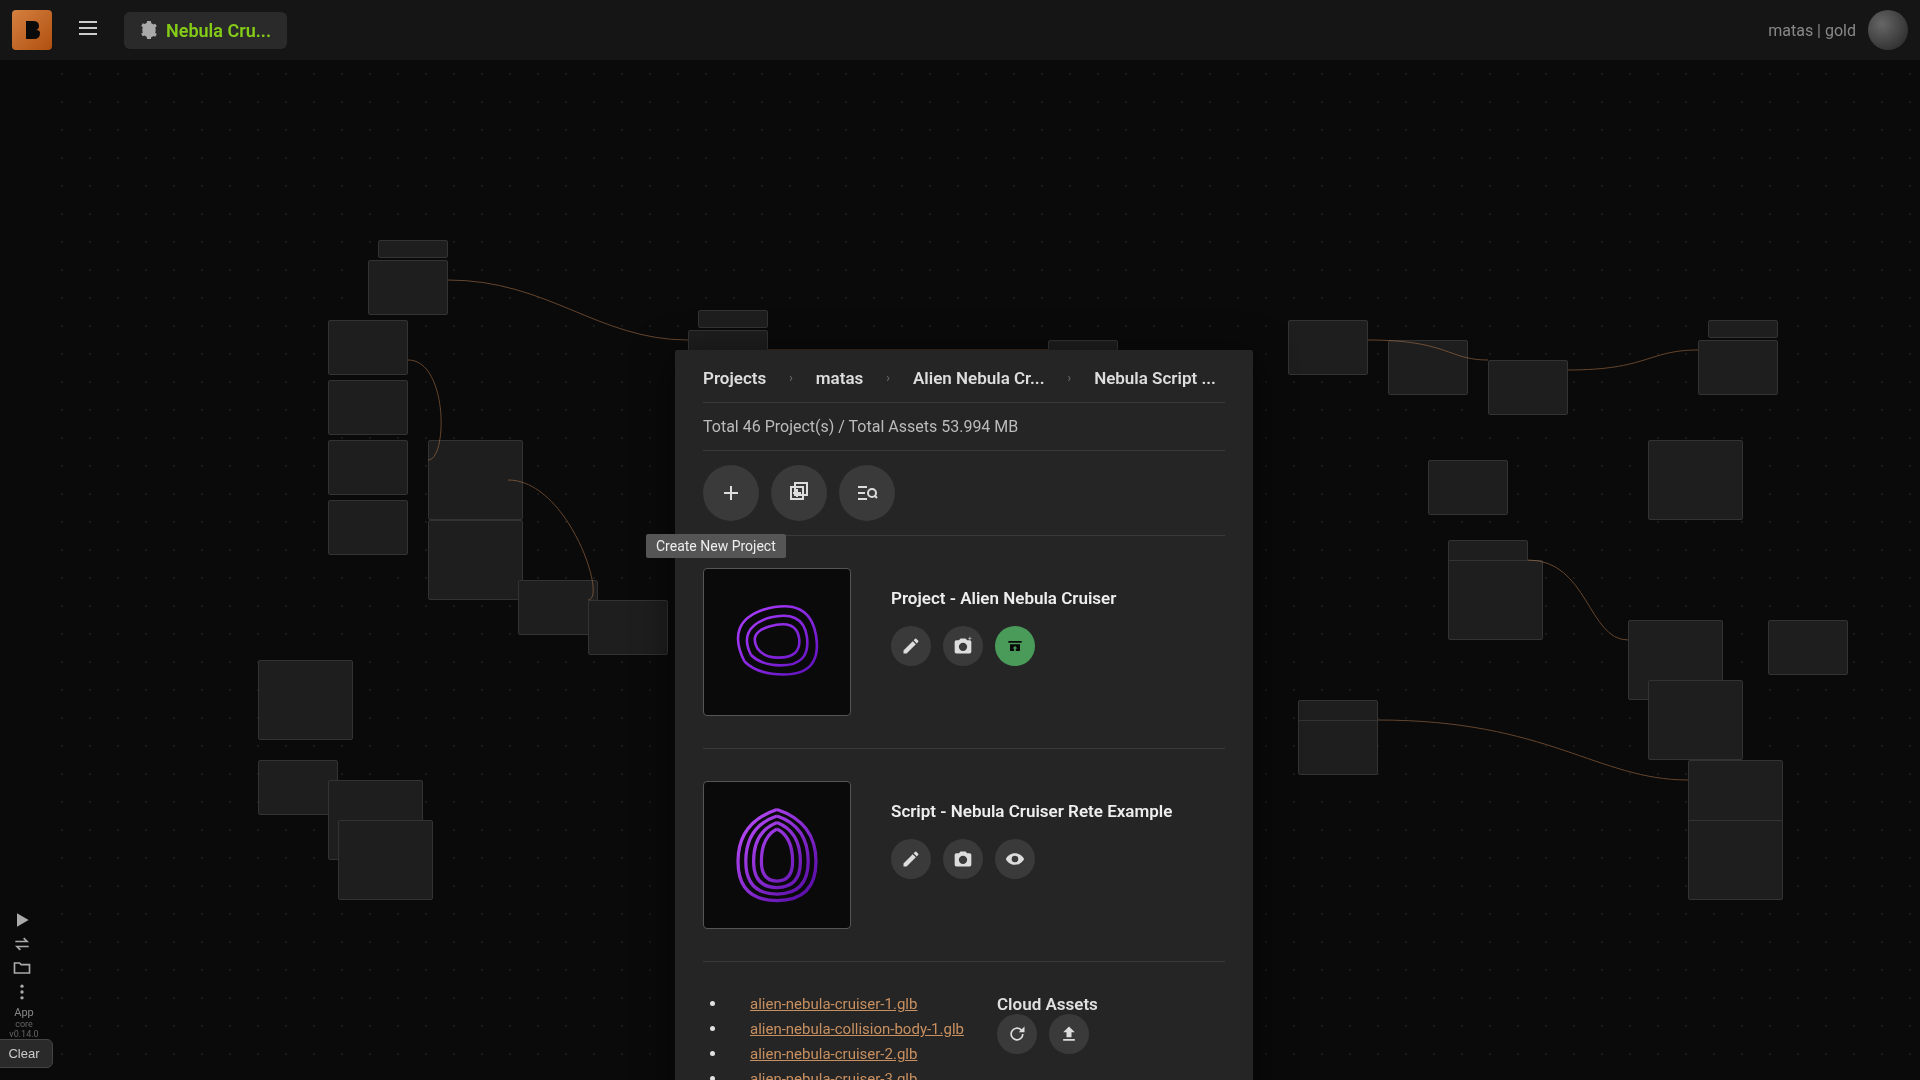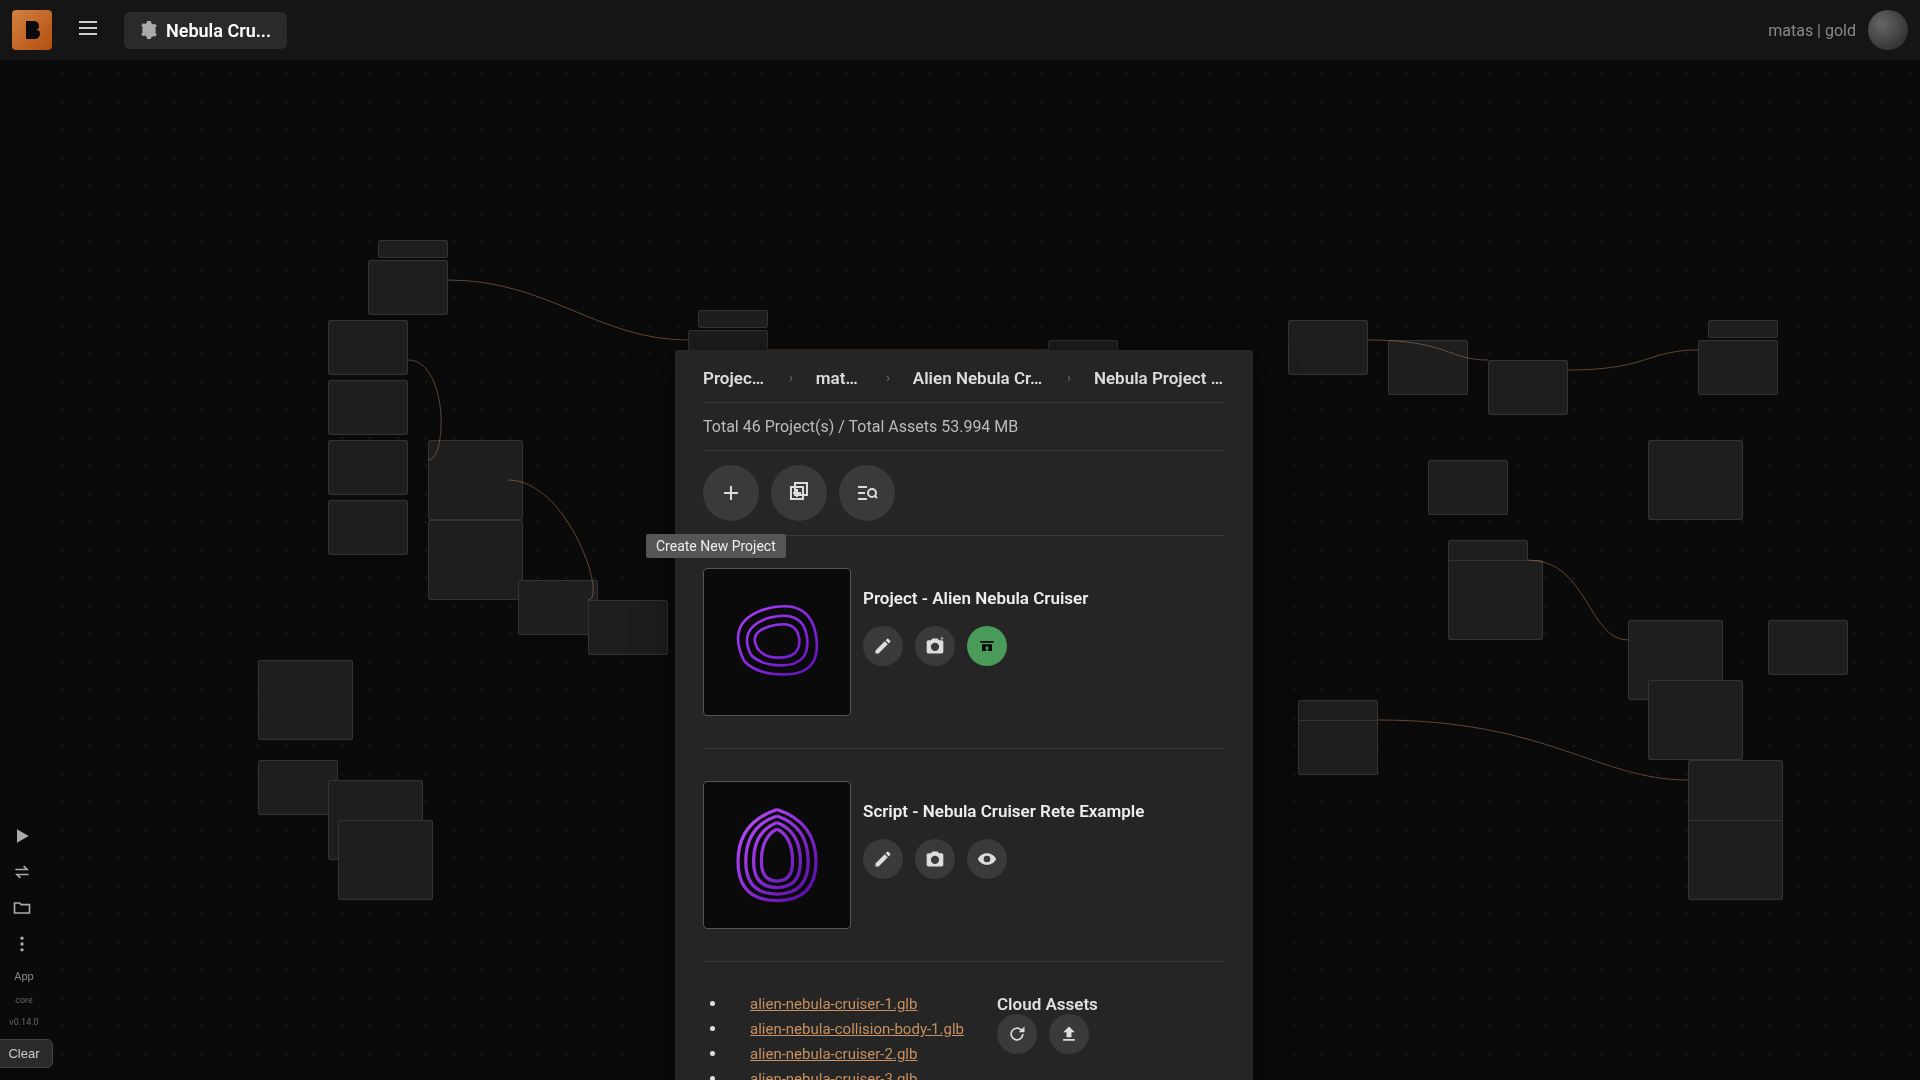--- a/index.html
+++ b/index.html
@@ -4,32 +4,32 @@
 <style>
 * { margin: 0; padding: 0; box-sizing: border-box; }
 html, body { width: 1920px; height: 1080px; overflow: hidden; background: #0a0a0a; font-family: -apple-system, BlinkMacSystemFont, "Segoe UI", Roboto, sans-serif; color: #e0e0e0; }
 
 
 .header { height: 60px; background: #151515; display: flex; align-items: center; padding: 0 12px; justify-content: space-between; }
 .header-left { display: flex; align-items: center; gap: 16px; }
 .logo { width: 40px; height: 40px; background: linear-gradient(135deg, #d48040, #b05010); border-radius: 4px; display: flex; align-items: center; justify-content: center; }
 .logo svg { width: 24px; height: 24px; }
 .menu-icon { cursor: pointer; padding: 8px; }
-.title-chip { background: #2a2a2a; border-radius: 6px; padding: 8px 16px; display: flex; align-items: center; gap: 8px; font-size: 18px; font-weight: 600; color: #ffffff; }
+.title-chip { background: #2a2a2a; border-radius: 6px; padding: 8px 16px; display: flex; align-items: center; gap: 8px; font-size: 18px; font-weight: 600; color: #84cc16; }
 .header-right { display: flex; align-items: center; gap: 12px; }
 .user-label { font-size: 16px; color: #888; }
 .avatar { width: 40px; height: 40px; border-radius: 50%; background: radial-gradient(circle at 35% 35%, #666, #222); }
 
 
 .toolbar { position: absolute; top: 72px; left: 60px; display: flex; gap: 8px; }
 .tool-btn { width: 56px; height: 50px; border: 1px solid #444; border-radius: 6px; background: transparent; display: flex; align-items: center; justify-content: center; cursor: pointer; color: #888; }
 .tool-btn svg { width: 28px; height: 28px; stroke: #888; fill: none; stroke-width: 1.5; }
 
 
-.left-rail { position: absolute; left: 0; top: 60px; bottom: 0; width: 48px; display: flex; flex-direction: column; justify-content: flex-end; align-items: center; padding-bottom: 12px; gap: 12px; }
+.left-rail { position: absolute; left: 0; top: 60px; bottom: 0; width: 48px; display: flex; flex-direction: column; justify-content: flex-end; align-items: center; padding-bottom: 12px; }
 .rail-btn { width: 24px; height: 24px; cursor: pointer; color: #aaa; }
 .rail-btn svg { width: 20px; height: 20px; }
 .rail-label { font-size: 11px; color: #888; text-align: center; }
 .rail-sub { font-size: 9px; color: #666; }
 .clear-btn { background: #2a2a2a; border: 1px solid #444; border-radius: 6px; padding: 6px 12px; font-size: 13px; color: #ccc; cursor: pointer; }
 
 
 .canvas { position: absolute; top: 60px; left: 48px; right: 0; bottom: 0; background: #0a0a0a; background-image: radial-gradient(circle, #1a1a1a 1px, transparent 1px); background-size: 28px 28px; overflow: hidden; }
 .node { position: absolute; background: #1e1e1e; border: 1px solid #333; border-radius: 2px; }
 .node.sm { width: 70px; height: 18px; }
@@ -46,21 +46,21 @@
 .stats { font-size: 16px; color: #bbb; }
 .action-row { display: flex; gap: 12px; margin-top: 14px; }
 .circle-btn { width: 56px; height: 56px; border-radius: 50%; background: #3a3a3a; display: flex; align-items: center; justify-content: center; cursor: pointer; color: #ddd; }
 .circle-btn svg { width: 24px; height: 24px; }
 .circle-btn.sm { width: 40px; height: 40px; }
 .circle-btn.sm svg { width: 20px; height: 20px; }
 .circle-btn.green { background: #4a9b5a; color: #0a0a0a; }
 
 .tooltip { position: absolute; top: 534px; left: 646px; background: #555; color: #eee; font-size: 14px; padding: 4px 10px; border-radius: 2px; z-index: 10; }
 
-.item-row { display: flex; gap: 12px; align-items: flex-start; padding: 18px 0; }
+.item-row { display: flex; gap: 40px; align-items: flex-start; padding: 18px 0; }
 .thumb { width: 148px; height: 148px; border: 1px solid #555; border-radius: 4px; background: #0a0a0a; display: flex; align-items: center; justify-content: center; overflow: hidden; flex-shrink: 0; }
 .thumb svg { width: 130px; height: 130px; }
 .item-info { flex: 1; display: flex; flex-direction: column; gap: 18px; padding-top: 20px; }
 .item-title { font-size: 17px; font-weight: 600; color: #eee; }
 .item-actions { display: flex; gap: 12px; }
 
 .asset-row { display: flex; gap: 24px; align-items: flex-start; padding-top: 18px; }
 .asset-list { flex: 0 0 270px; list-style: disc; padding-left: 24px; }
 .asset-list li { margin-bottom: 6px; }
 .asset-list a { color: #c89060; text-decoration: underline; font-size: 15px; cursor: pointer; margin-left: 23px; }
@@ -272,21 +272,21 @@
 <div class="tooltip">Create New Project</div>
 
 <div class="modal">
   <div class="breadcrumb">
     <span class="crumb">Projects</span>
     <span class="sep">›</span>
     <span class="crumb">matas</span>
     <span class="sep">›</span>
     <span class="crumb">Alien Nebula Cr...</span>
     <span class="sep">›</span>
-    <span class="crumb">Nebula Project ...</span>
+    <span class="crumb">Nebula Script ...</span>
   </div>
   <div class="divider"></div>
   <div class="stats">Total 46 Project(s) / Total Assets 53.994 MB</div>
   <div class="divider"></div>
   <div class="action-row">
     <div class="circle-btn">
       <svg viewBox="0 0 24 24" stroke="currentColor" stroke-width="2" fill="none">
           <line x1="12" y1="5" x2="12" y2="19"></line>
           <line x1="5" y1="12" x2="19" y2="12"></line>
         </svg>

